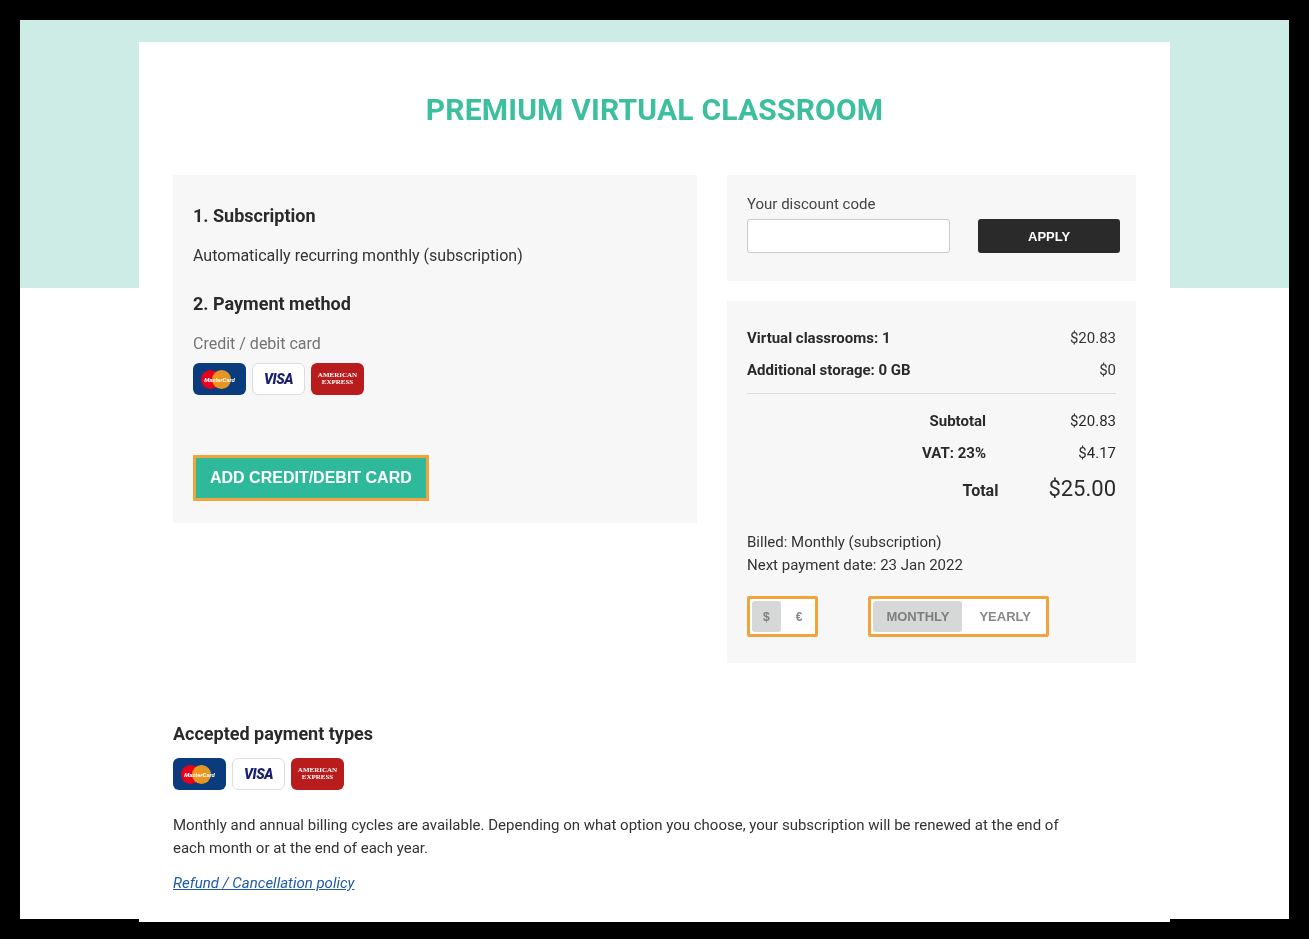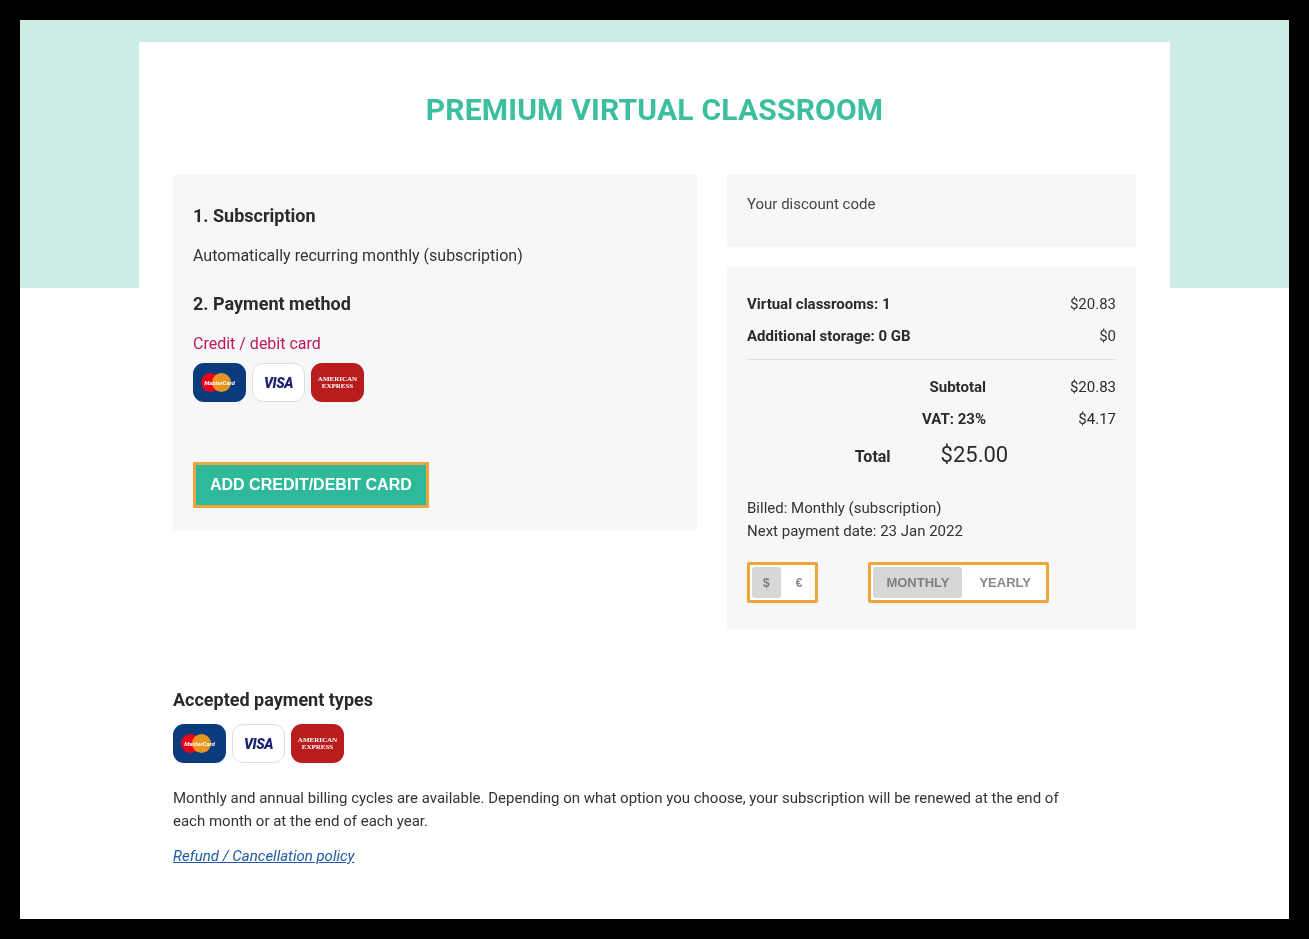--- a/index.html
+++ b/index.html
@@ -47,26 +47,26 @@
   margin-bottom: 20px;
   color: #2a2a2a;
 }
 .step-desc {
   font-size: 16px;
   color: #333;
   margin-bottom: 28px;
 }
 .payment-label {
   font-size: 16px;
-  color: #be185d;
+  color: #737373;
   margin-bottom: 10px;
 }
 .card-logos { display: flex; gap: 6px; margin-bottom: 60px; }
 .card-logo {
-  width: 53px; height: 39px; border-radius: 11px;
+  width: 53px; height: 32px; border-radius: 6px;
   display: flex; align-items: center; justify-content: center;
   font-size: 9px; font-weight: 700;
 }
 .mc { background: #0a3b7c; position: relative; }
 .mc::before { content:""; position:absolute; width:19px; height:19px; border-radius:50%; background:#eb001b; left:8px; }
 .mc::after { content:""; position:absolute; width:19px; height:19px; border-radius:50%; background:#f79e1b; left:19px; opacity:0.92; }
 .mc span { position:relative; z-index:2; color:#fff; font-size:6px; font-style:italic; }
 .visa { background:#fff; border:1px solid #ddd; color:#1a1f71; font-size:14px; font-style:italic; font-weight:900; letter-spacing:-0.5px; }
 .amex { background:#b91c1c; color:#fff; flex-direction:column; line-height:1; font-size:8px;font-family:Liberation Serif, serif; }
 .btn-highlight {
@@ -94,21 +94,21 @@
   padding: 0 50px; border-radius:3px; cursor:pointer;
 }
 .summary-panel { padding: 28px 20px 26px 20px; }
 .line { display:flex; justify-content:space-between; font-size:15px; margin-bottom:14px; }
 .line .label { font-weight:700; color:#2a2a2a; }
 .line .val { color:#333; }
 .divider { border:none; border-top:1px solid #ddd; margin: 6px 0 18px 0; }
 .sumline { display:flex; justify-content:flex-end; gap:70px; font-size:15px; margin-bottom:14px; }
 .sumline .slabel { font-weight:700; text-align:right; }
 .sumline .sval { min-width:60px; text-align:right; }
-.total-line { display:flex; justify-content:center; gap:50px; align-items:baseline; margin-top:6px; margin-bottom:30px; }
+.total-line { display:flex; justify-content:flex-end; gap:50px; align-items:baseline; margin-top:6px; margin-bottom:30px; }
 .total-line .slabel { font-weight:700; font-size:16px; }
 .total-line .sval { font-weight:400; font-size:22px; }
 .billed-info { font-size:15px; color:#333; line-height:1.5; margin-bottom:20px; }
 .toggle-row { display:flex; gap:50px; }
 .toggle-wrap {
   border:3px solid #f2a43c; display:inline-flex; background:#fff; border-radius:2px;
 }
 .toggle-opt {
   padding: 8px 13px; font-size:13px; font-weight:700; color:#888; border:none; background:transparent; cursor:pointer;
 }
@@ -152,20 +152,24 @@
 
           <div class="btn-highlight">
             <button class="btn-add-card">ADD CREDIT/DEBIT CARD</button>
           </div>
         </div>
       </div>
 
       <div class="right">
         <div class="panel discount-panel">
           <div class="discount-label">Your discount code</div>
+          <div class="discount-row">
+            <input class="discount-input" value="" style="">
+            <button class="btn-apply">APPLY</button>
+          </div>
         </div>
 
         <div class="panel summary-panel">
           <div class="line">
             <span class="label">Virtual classrooms: 1</span>
             <span class="val">$20.83</span>
           </div>
           <div class="line">
             <span class="label">Additional storage: 0 GB</span>
             <span class="val">$0</span>

